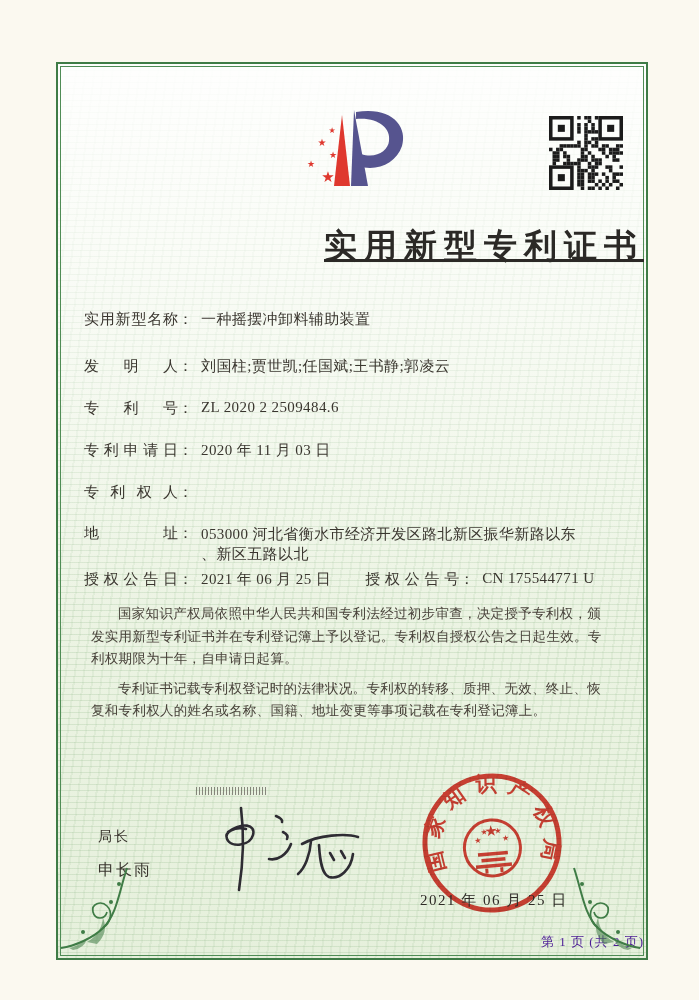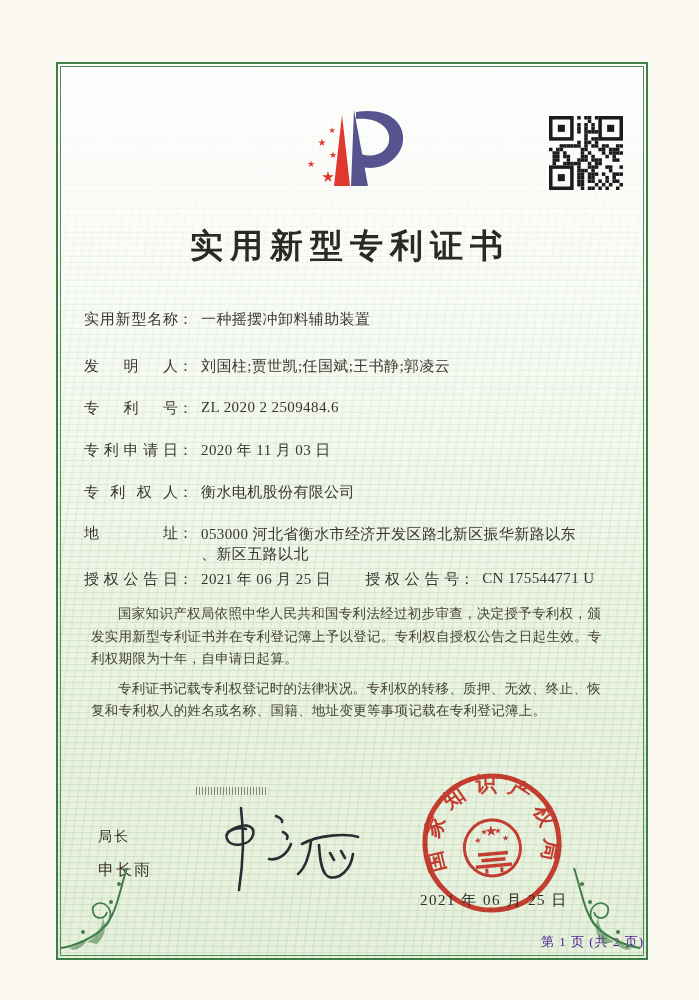--- a/index.html
+++ b/index.html
@@ -16,22 +16,22 @@
       linear-gradient(to bottom, rgba(255,255,255,.92), rgba(255,255,255,.35) 38%, rgba(255,255,255,0) 62%),
       repeating-linear-gradient(to bottom, rgba(124,172,118,.20) 0 1px, rgba(124,172,118,0) 1px 6px),
       repeating-linear-gradient(97deg, rgba(124,172,118,.10) 0 2px, rgba(124,172,118,0) 2px 9px),
       linear-gradient(to bottom,#f5f9ee,#e6f0dc);
   }
   .frame::before{content:"";position:absolute;inset:2px;border:1px solid #4f8c55;}
   .abs{position:absolute;}
   .cert-no{left:84px;top:110px;font-size:14.5px;letter-spacing:2px;color:#403c36;}
   .logo{left:296px;top:106px;width:112px;height:94px;}
   .qr{left:547px;top:116px;width:78px;height:74px;}
-  .title{left:56px;width:588px;top:224px;text-align:center;font-size:33px;font-weight:700;
-         letter-spacing:7px;color:#2b2926;}
+  .title{left:56px;width:588px;top:224px;text-align:right;font-size:33px;font-weight:700;
+         letter-spacing:7px;color:#2b2926;text-decoration:underline;}
   .frow{position:absolute;left:84px;display:flex;font-size:15px;color:#3a362f;white-space:nowrap;}
   .flabel{display:inline-block;width:94px;text-align:justify;text-align-last:justify;}
   .fcolon{margin-right:8px;}
   .fvalue{letter-spacing:.4px;}
   .addr-val{white-space:normal;width:402px;line-height:20px;}
   .grp2{margin-left:34px;display:flex;}
   .body-text{left:84px;top:596px;width:530px;font-size:13.5px;line-height:22.5px;color:#48423a;}
   .body-text p{margin:7px;text-indent:2em;letter-spacing:.3px;}
   .barcode{left:196px;top:787px;width:72px;height:8px;opacity:.75;
     background:repeating-linear-gradient(90deg,#67645c 0 1px,transparent 1px 3px,#67645c 3px 4px,transparent 4px 6px);}
@@ -232,21 +232,20 @@
 
   <div class="frow" style="top:441px">
     <span class="flabel">专利申请日</span>
       <span class="fcolon">：</span>
     <span class="fvalue">2020 年 11 月 03 日</span>
   </div>
 
   <div class="frow" style="top:483px">
     <span class="flabel">专利权人</span>
       <span class="fcolon">：</span>
-    <span class="fvalue">衡水电机股份有限公司</span>
   </div>
 
   <div class="frow" style="top:524px">
     <span class="flabel">地址</span>
       <span class="fcolon">：</span>
     <span class="fvalue addr-val"><span>053000 河北省衡水市经济开发区路北新区振华新路以东</span><br>
     <span>、新区五路以北</span></span>
   </div>
 
   <div class="frow" style="top:570px">

